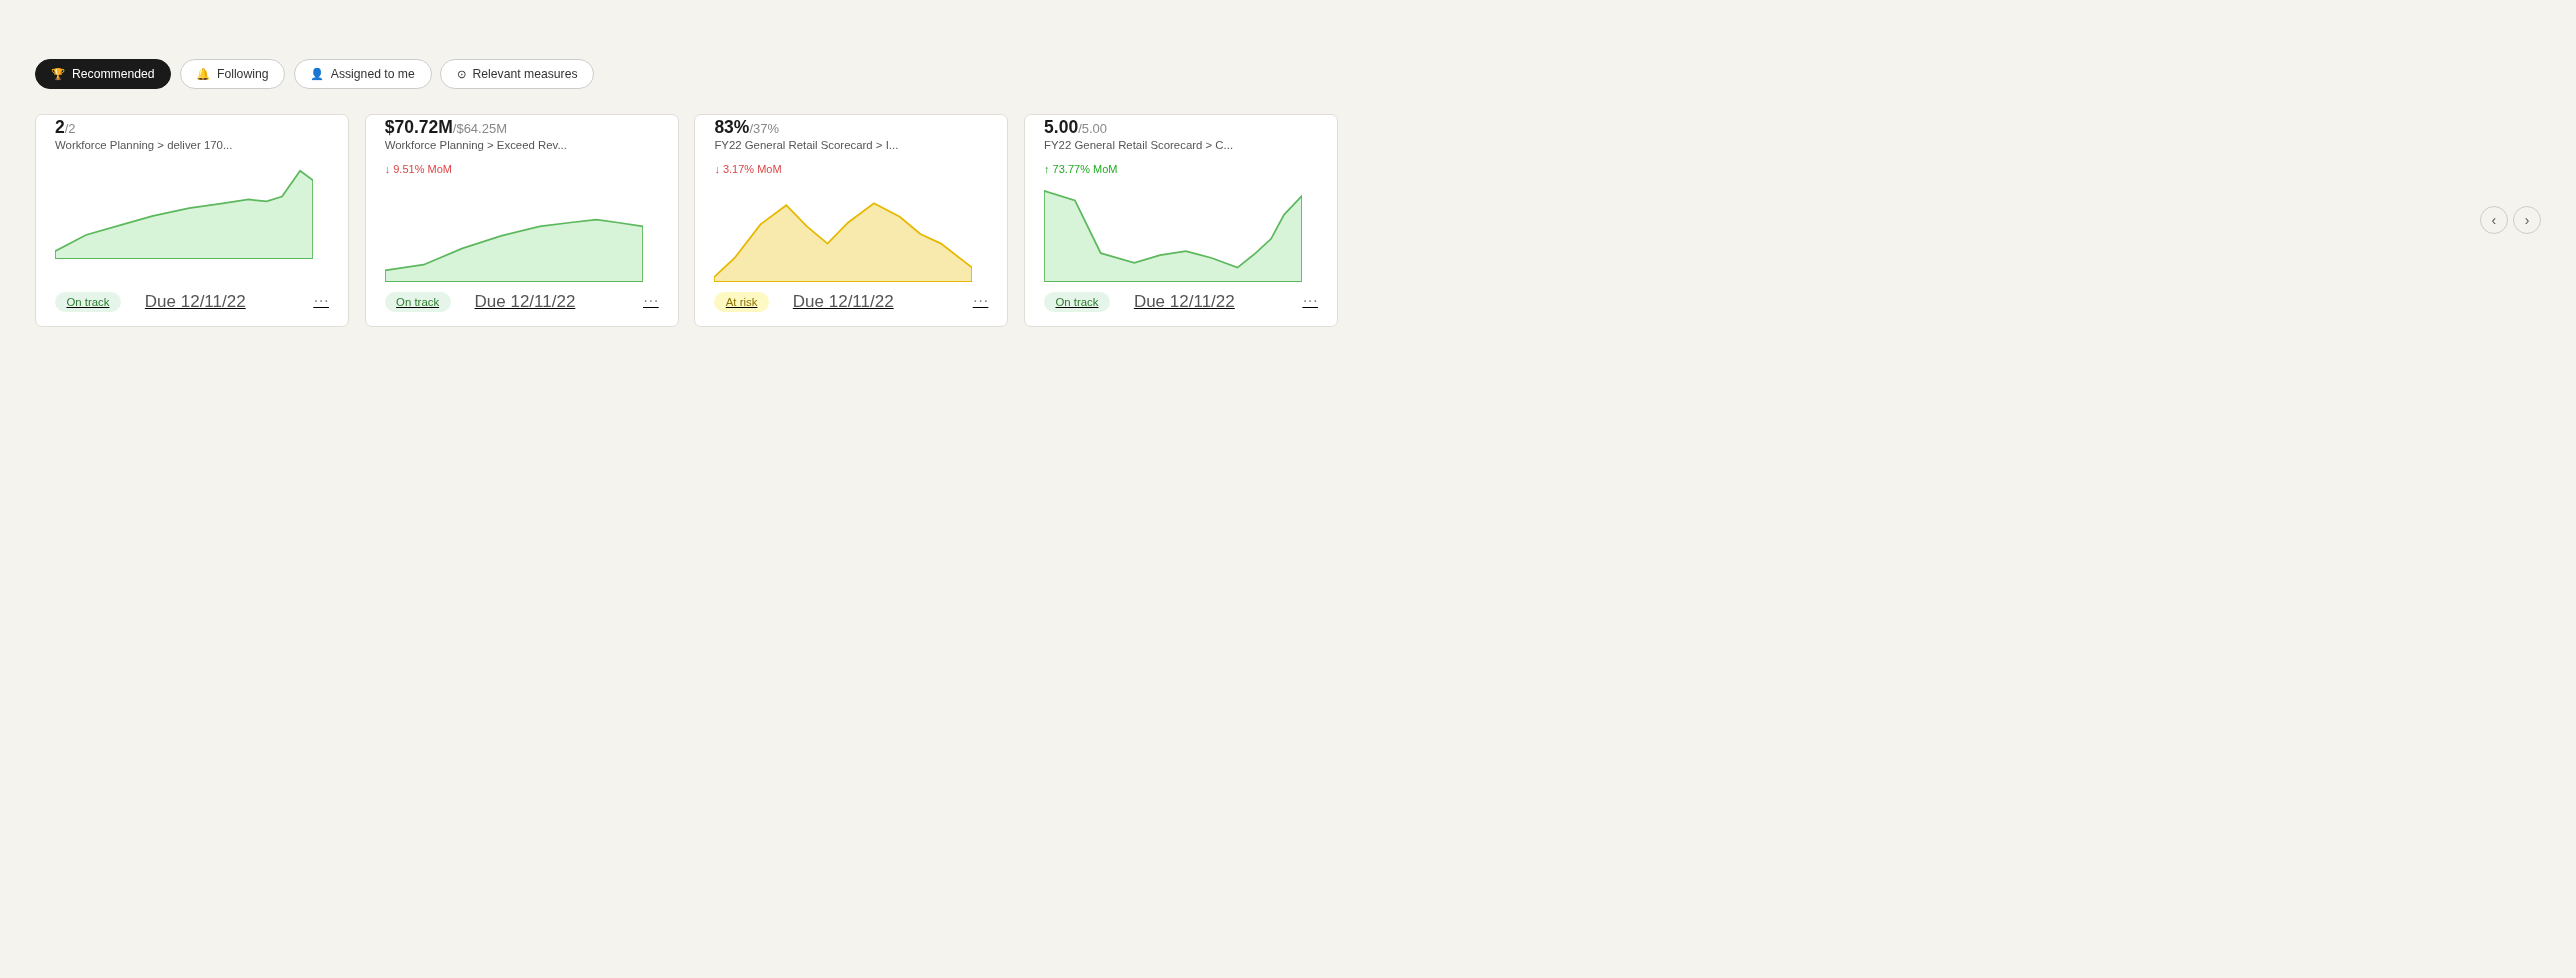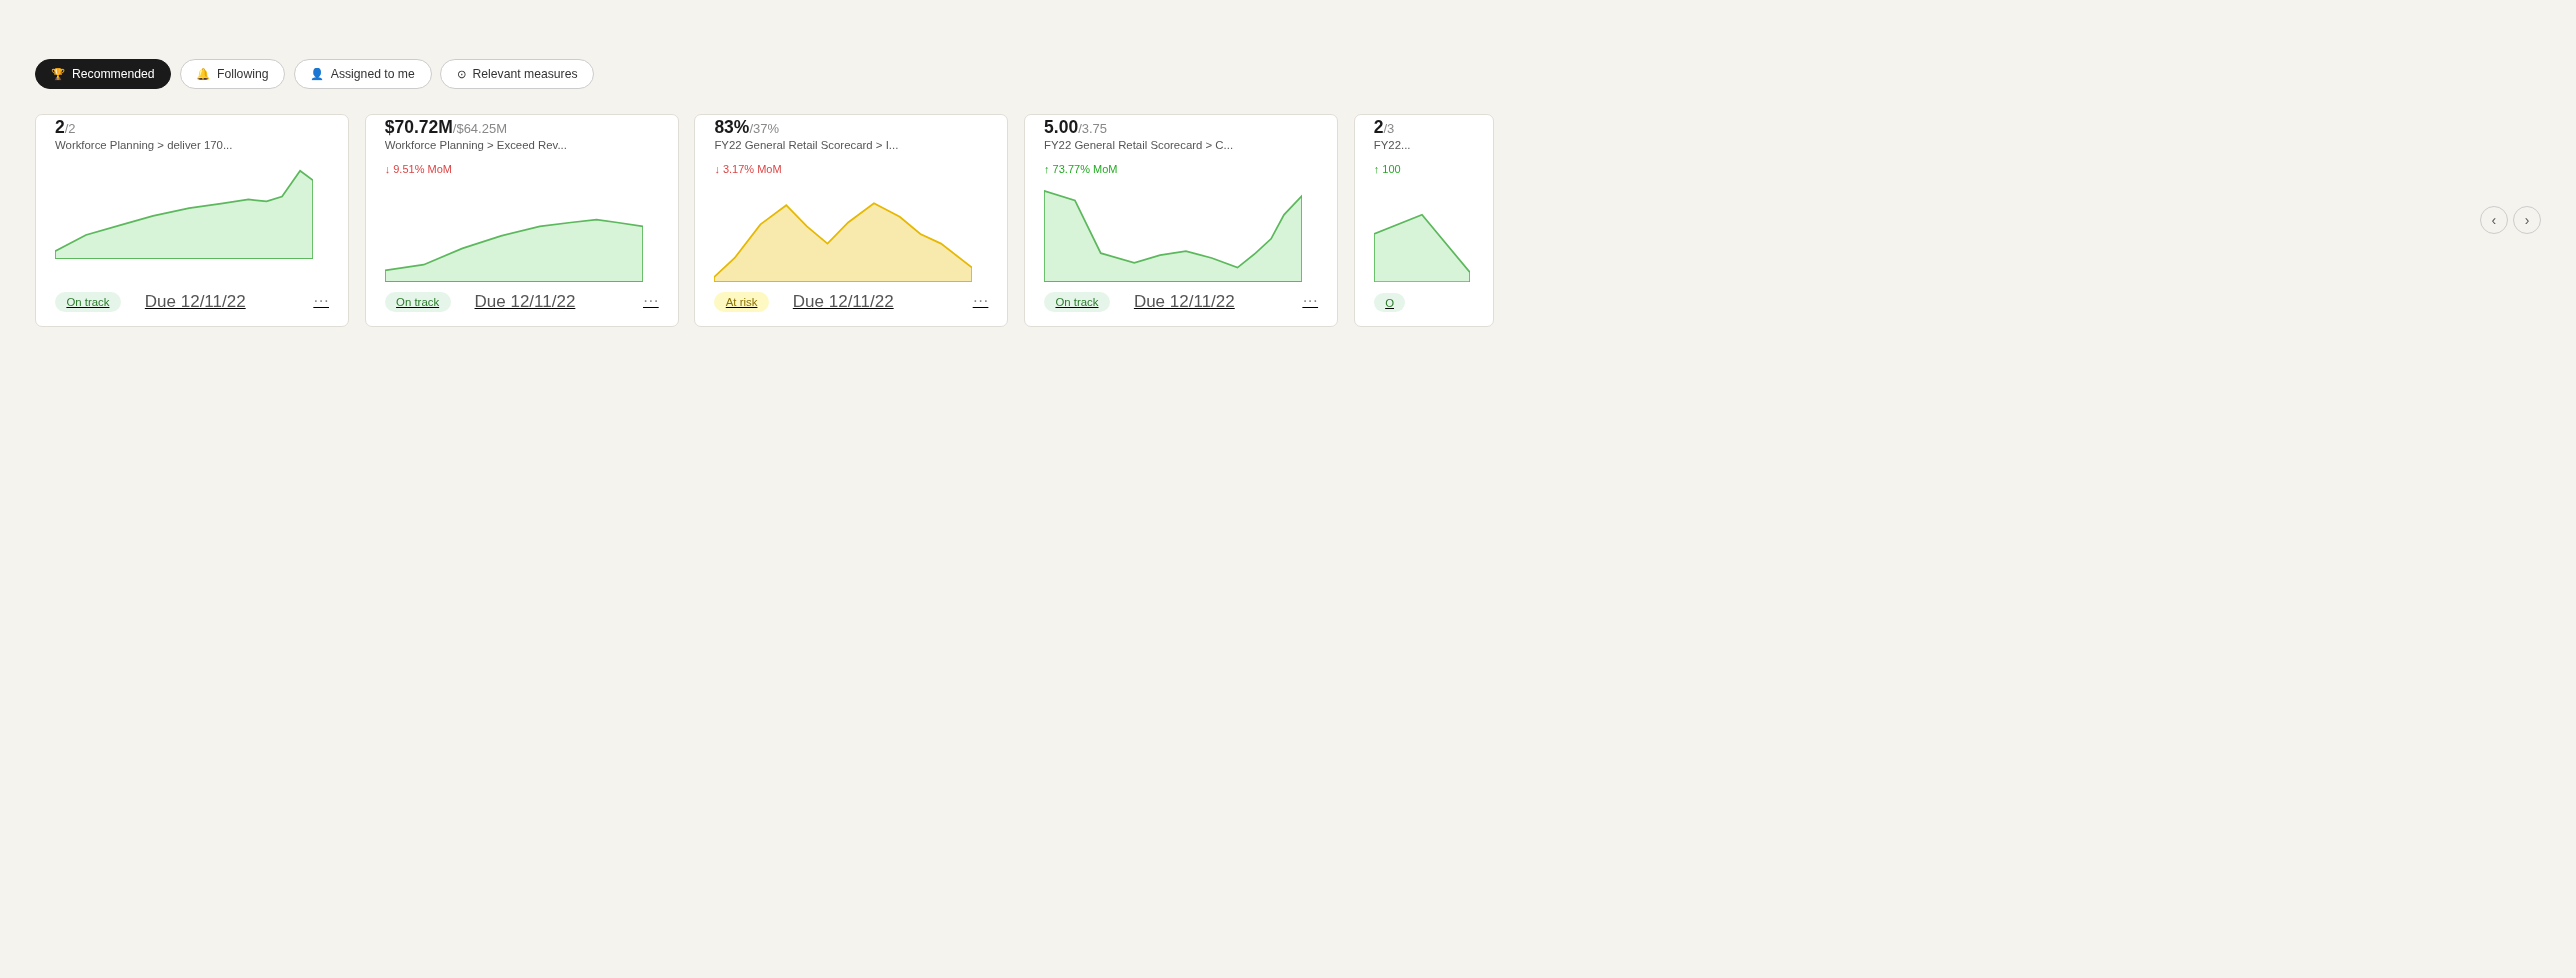--- a/index.html
+++ b/index.html
@@ -252,57 +252,37 @@
     </div>
     <div class="card-footer">
       <span class="status-badge status-at-risk">At risk</span>
       <span class="due-date">Due 12/11/22</span>
       <span class="card-menu">···</span>
     </div>
   </div>
       <div class="scorecard">
     <div class="card-top">
       <div class="card-value-line">
-        <span class="card-value-main">5.00</span><span class="card-value-total">/3.75</span>
+        <span class="card-value-main">5.00</span><span class="card-value-total">/5.00</span>
       </div>
       <div class="card-name">FY22 General Retail Scorecard &gt; C...</div>
     </div>
     <div class="card-mom">
           <span class="mom-arrow-up">↑ 73.77% MoM</span>
         </div>
     <div class="chart-area">
       <svg width="258" height="96" viewBox="0 0 296 110" xmlns="http://www.w3.org/2000/svg">
     <path d="M0.0,5.5 L35.5,16.5 L65.1,77.0 L103.6,88.0 L133.2,79.2 L162.8,74.8 L192.4,82.5 L222.0,93.5 L242.7,77.0 L260.5,60.5 L275.3,33.0 L296.0,11.0 L296,110 L0,110 Z" fill="#c8f0c8" stroke="#5cb85c" stroke-width="2" fill-opacity="0.7"></path>
   </svg>
     </div>
     <div class="card-footer">
       <span class="status-badge status-on-track">On track</span>
       <span class="due-date">Due 12/11/22</span>
       <span class="card-menu">···</span>
     </div>
   </div>
-      <div class="scorecard partial">
-    <div class="card-top">
-      <div class="card-value-line">
-        <span class="card-value-main">2</span><span class="card-value-total">/3</span>
-      </div>
-      <div class="card-name">FY22...</div>
-    </div>
-    <div class="card-mom">
-          <span class="mom-arrow-up">↑ 100</span>
-        </div>
-    <div class="chart-area">
-      <svg width="96" height="96" viewBox="0 0 110 110" xmlns="http://www.w3.org/2000/svg">
-    <path d="M0.0,55.0 L55.0,33.0 L110.0,99.0 L110,110 L0,110 Z" fill="#c8f0c8" stroke="#5cb85c" stroke-width="2" fill-opacity="0.7"></path>
-  </svg>
-    </div>
-    <div class="card-footer">
-      <span class="status-badge status-on-track">O</span>
-
-    </div>
-  </div>
     </div>
   <div class="nav-arrows">
     <button class="nav-arrow">‹</button>
     <button class="nav-arrow">›</button>
   </div>
 </div>
 
 
 </body></html>

